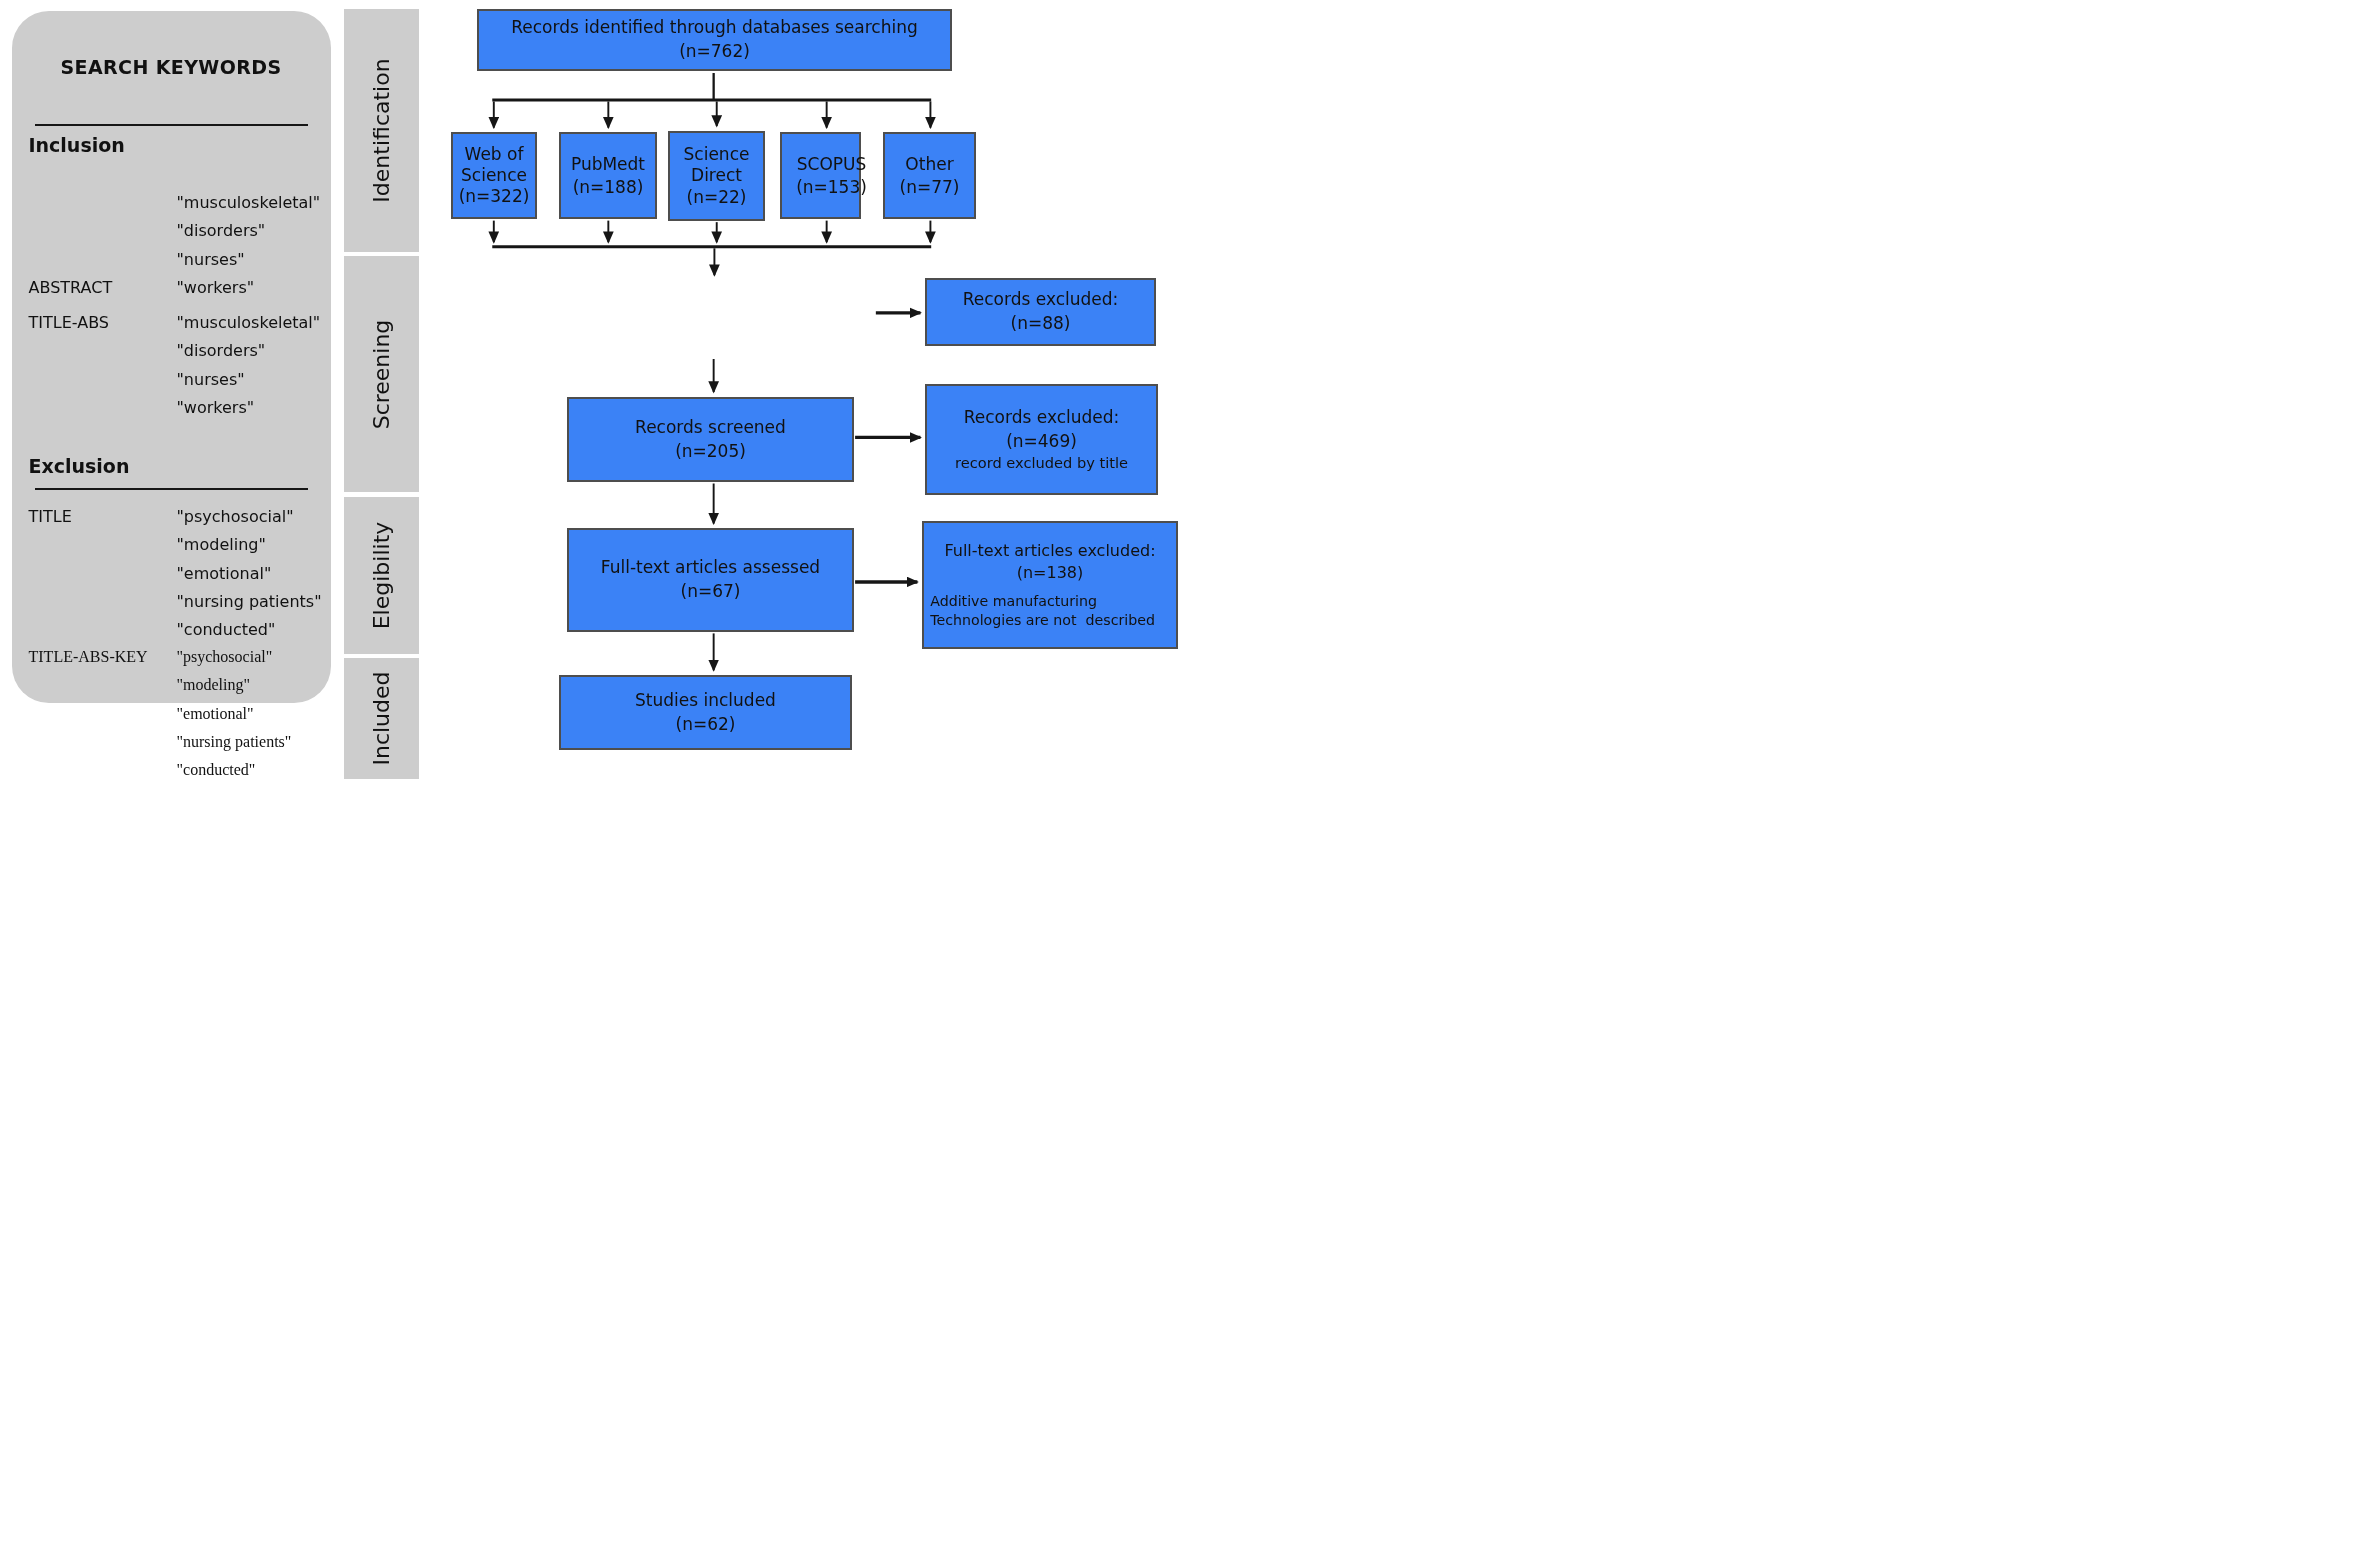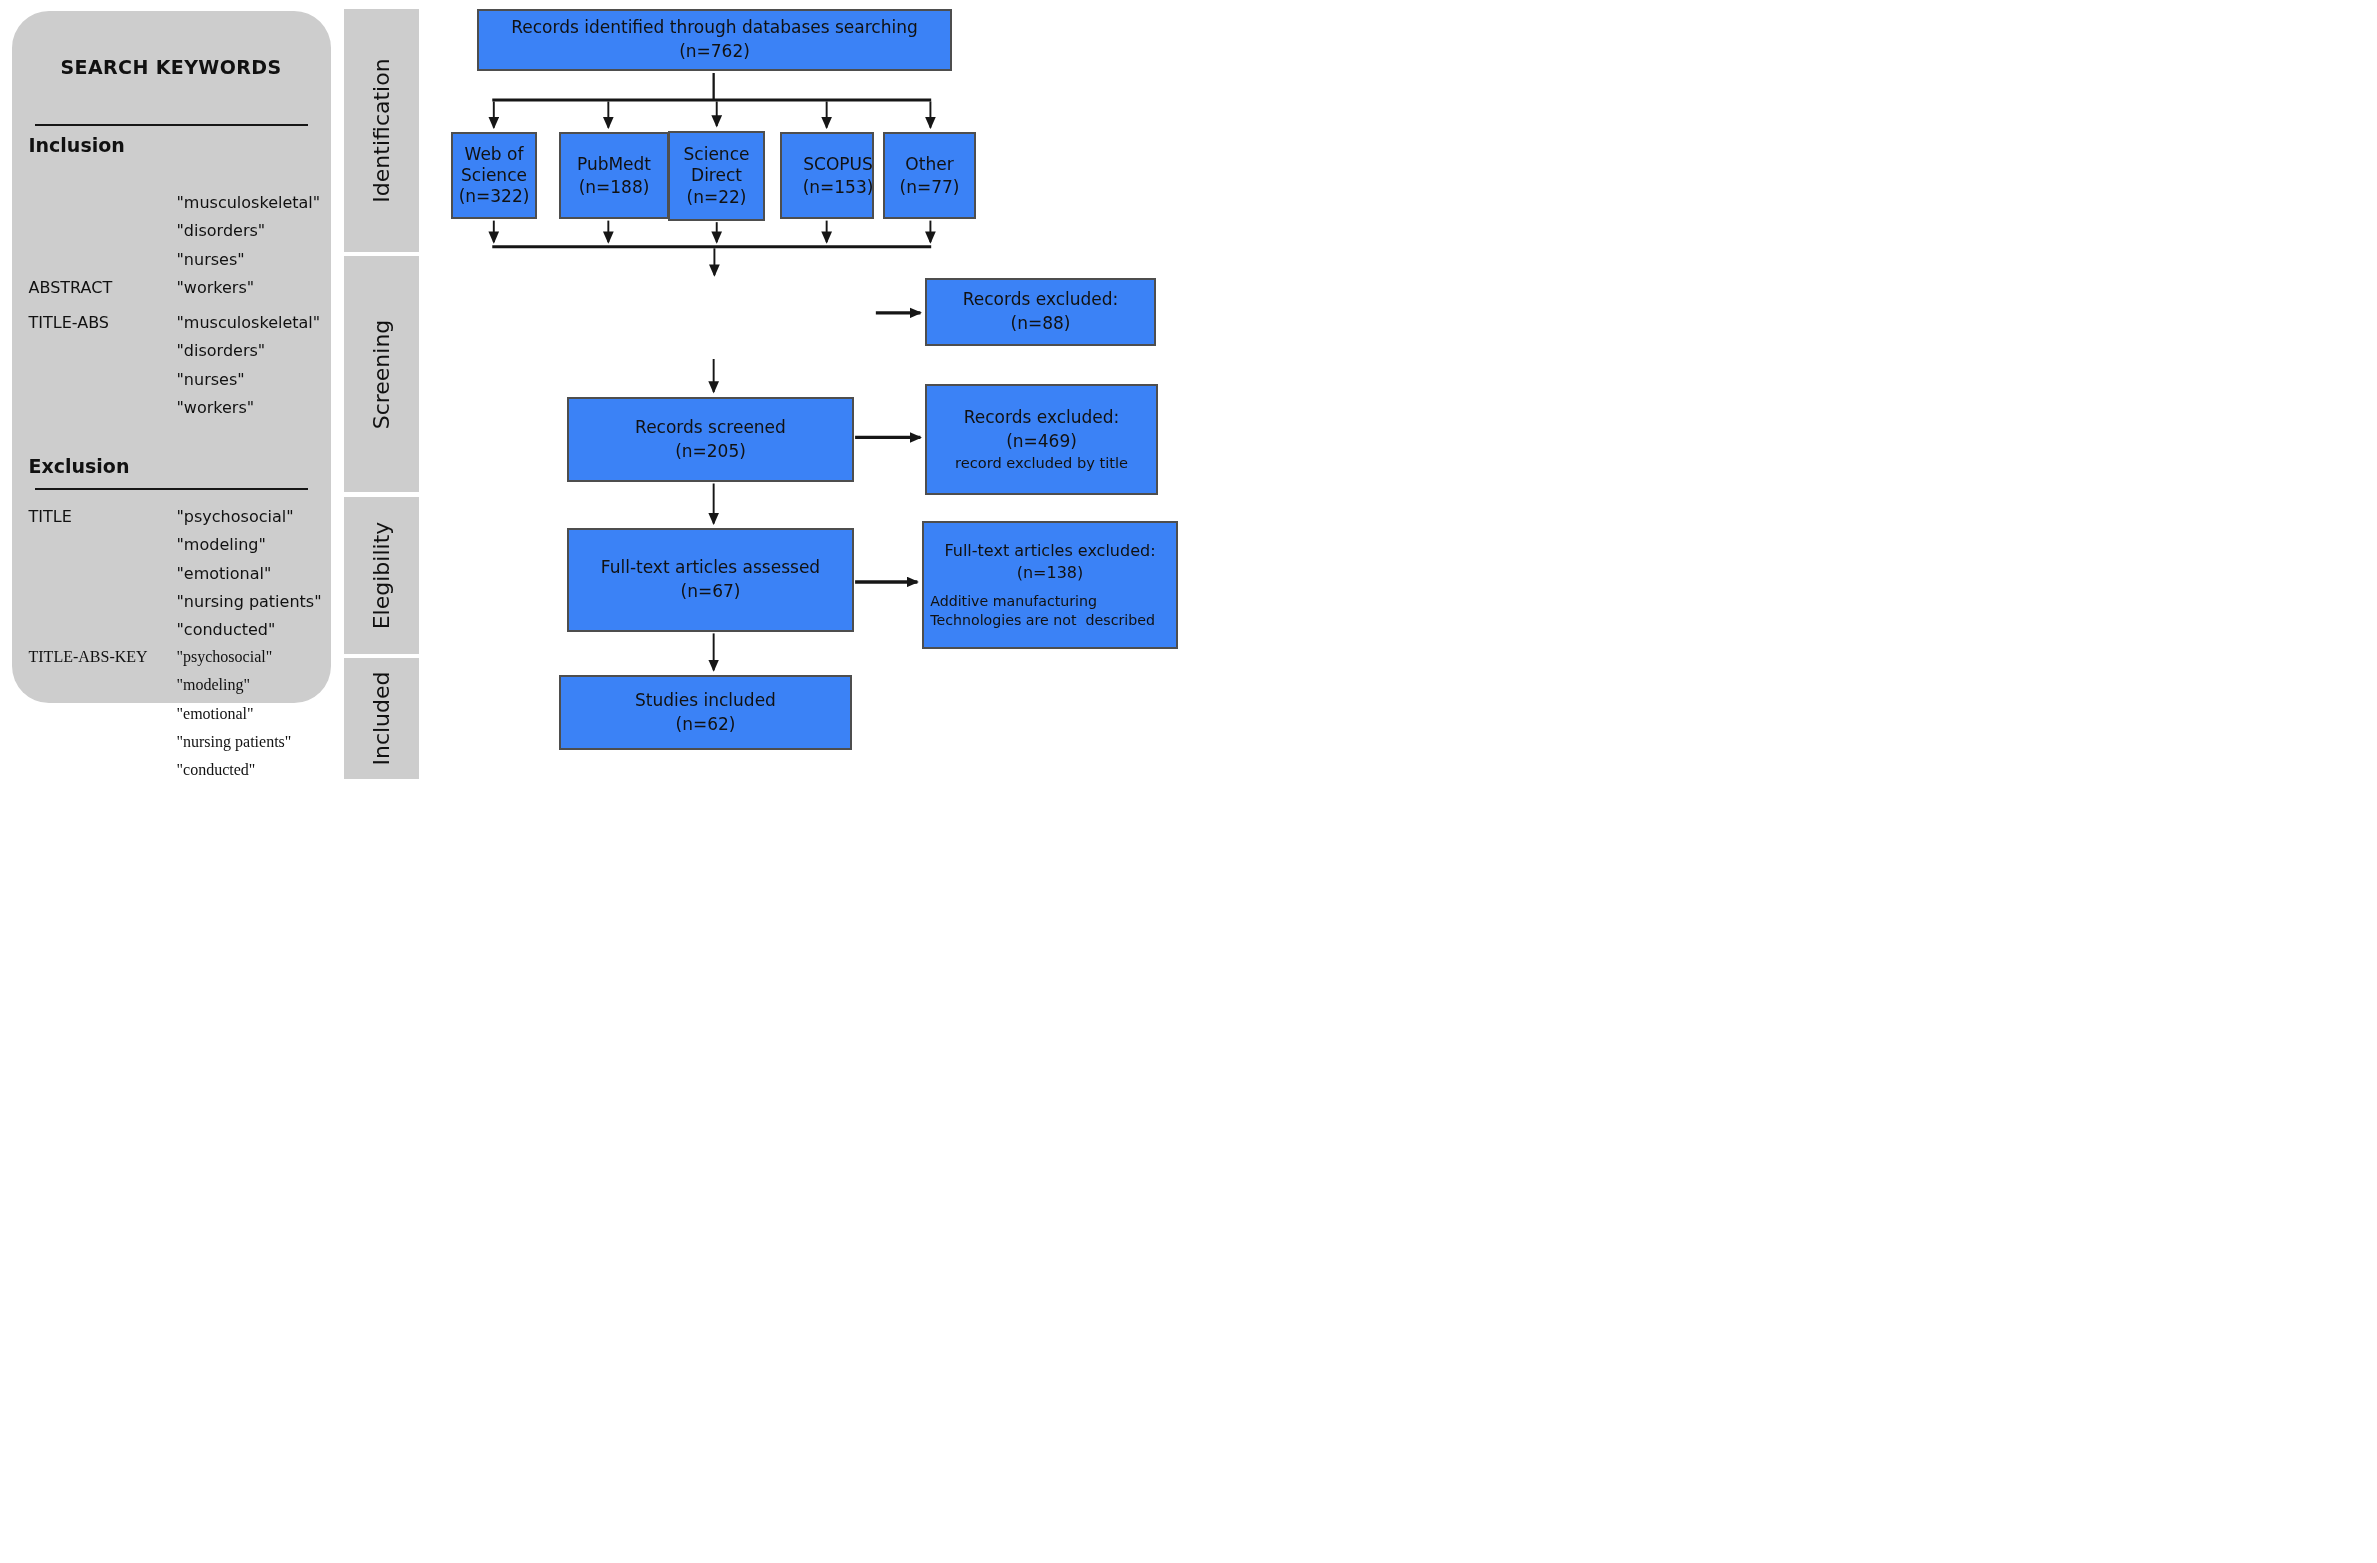--- a/index.html
+++ b/index.html
@@ -45,23 +45,23 @@
     transform:rotate(-90deg); white-space:nowrap; font-size:22px; color:#111;
   }
   
   .fbox {
     position:absolute; background:#3b82f6; border:2.3px solid #4e4e4e;
     display:flex; flex-direction:column; align-items:center; justify-content:center;
     text-align:center; font-size:17px; line-height:1.4; z-index:2;
   }
   .box-top        { left:477px;  top:9.2px;  width:475px; height:62px; }
   .box-wos        { left:451px;  top:132px; width:86px; height:87px; line-height:1.25; }
-  .box-pubmedt    { left:559px;  top:132px; width:110px; height:87px; line-height:1.35;text-align:right; }
+  .box-pubmedt    { left:559px;  top:132px; width:98px; height:87px; line-height:1.35;text-align:right; }
   .box-sciencedir { left:668px;  top:131px; width:97px; height:90px; line-height:1.25; }
-  .box-scopus     { left:780px; top:132px; width:94px; height:87px; line-height:1.35;padding-left:22px; }
+  .box-scopus     { left:780px; top:132px; width:81px; height:87px; line-height:1.35;padding-left:22px; }
   .box-other      { left:883px; top:132px; width:93px; height:87px; line-height:1.35; }
   .box-duplicates { left:542px;  top:281px; width:332px; height:77px; }
   .box-excluded1  { left:925px; top:278px; width:231px; height:68px; }
   .box-screened   { left:567px;  top:397px; width:287px; height:85px; }
   .box-excluded2  { left:925px; top:384px; width:233px; height:111px; }
   .box-fulltext   { left:567px;  top:528px; width:287px; height:104px; }
   .box-excluded3  { left:922px; top:521px; width:256px; height:128px; font-size:16px; }
   .box-included   { left:559px;  top:675px; width:293px; height:75px; }
   .small-note { font-size:14.6px; line-height:1.35; white-space:pre-wrap; }
   .left-note  { align-self:flex-start; padding-left:6.2px; font-size:14.2px; line-height:1.35; white-space:pre-wrap; }

